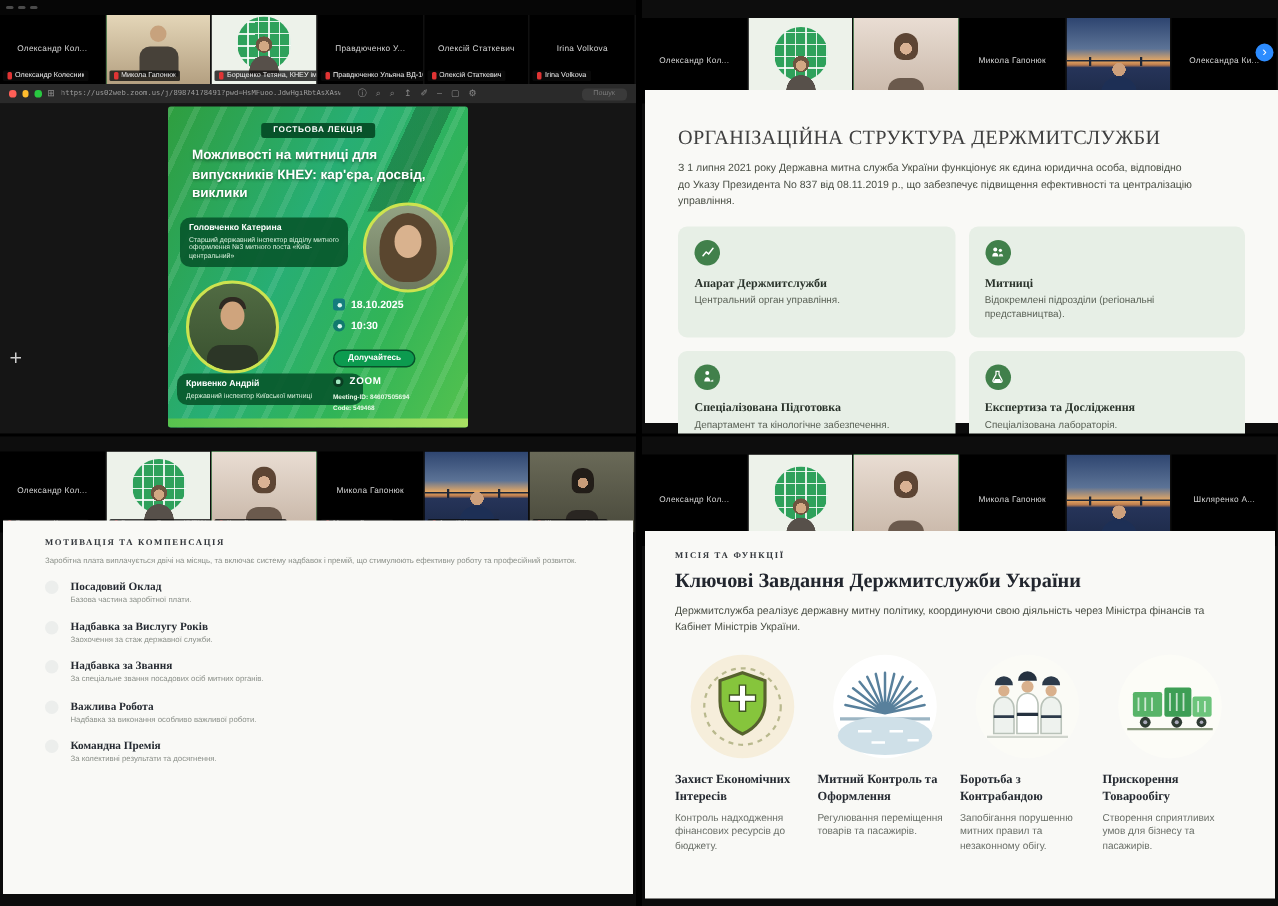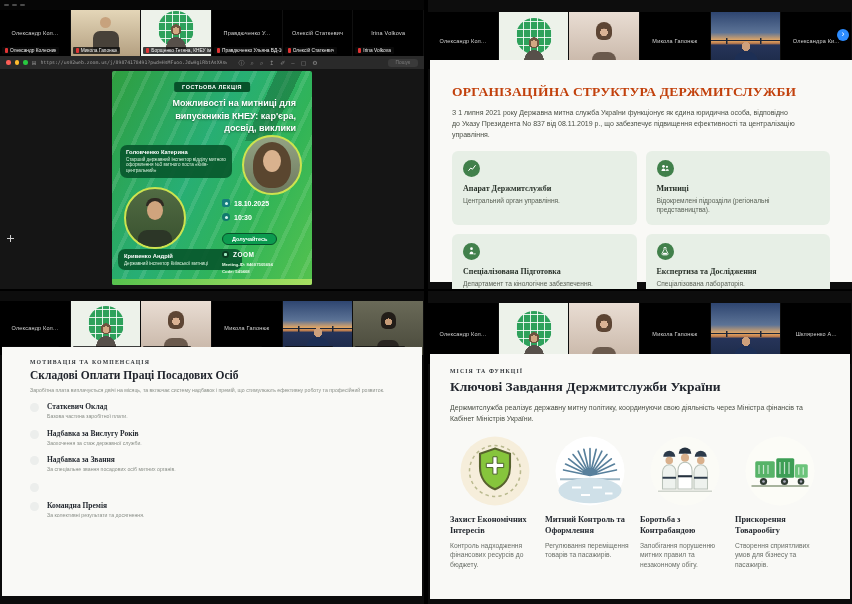--- a/index.html
+++ b/index.html
@@ -73,22 +73,22 @@
   .pluscur::before{left:3px;top:0;width:1px;height:7px;}
   .pluscur::after{left:0;top:3px;width:7px;height:1px;}
   .poster{position:absolute;left:50%;top:2px;transform:translateX(-50%);width:200px;height:214px;border-radius:2px;overflow:hidden;
     background:linear-gradient(118deg,#2f9e3f 0%,#27ae74 42%,#31b457 70%,#55c24e 100%);}
   .poster::before{content:'';position:absolute;inset:0;
     background:repeating-linear-gradient(115deg,rgba(255,255,255,.10) 0 4px,rgba(255,255,255,0) 4px 16px);}
   .poster::after{content:'';position:absolute;right:-30px;top:-20px;width:120px;height:90px;
     background:linear-gradient(115deg,transparent 40%,rgba(10,70,35,.35) 40% 55%,transparent 55%);}
   .pbadge{position:absolute;left:50%;top:11px;transform:translateX(-50%);background:#07522a;color:#fff;
     font-size:5.5px;font-weight:bold;letter-spacing:.5px;padding:2px 8px;border-radius:2px;z-index:2;}
-  .ptitle{position:absolute;left:0;right:0;top:26px;padding:0 16px;text-align:right;color:#fff;
-    font-size:9px;font-weight:bold;line-height:1.4;text-shadow:0 1px 2px rgba(0,40,15,.55);z-index:2;margin-left:40px;}
+  .ptitle{position:absolute;left:0;right:0;top:26px;padding:0 16px;text-align:left;color:#fff;
+    font-size:9px;font-weight:bold;line-height:1.4;text-shadow:0 1px 2px rgba(0,40,15,.55);z-index:2;}
   .sbox{position:absolute;background:rgba(8,88,44,.92);border-radius:7px;padding:4px 6px;color:#fff;z-index:2;}
   .sbox .sn{font-size:5.8px;font-weight:bold;margin-bottom:1.5px;}
   .sbox .sr{font-size:4.6px;line-height:1.3;color:#d9f2dd;}
   #s1box{left:8px;top:74px;width:100px;}
   #s2box{left:6px;top:178px;width:112px;}
   .photo{position:absolute;border-radius:50%;border:2px solid #cde34f;overflow:hidden;z-index:2;}
   #photo1{right:10px;top:64px;width:56px;height:56px;background:linear-gradient(#93a383,#6e7a5f);}
   #photo1 .hair{position:absolute;left:9px;top:5px;width:38px;height:46px;border-radius:50% 50% 42% 42%;background:#5a462f;}
   #photo1 .face{position:absolute;left:19px;top:13px;width:18px;height:22px;border-radius:50%;background:#d9b28e;}
   #photo2{left:12px;top:116px;width:58px;height:58px;background:linear-gradient(#516b43,#39512f);}
@@ -108,21 +108,21 @@
   .zic::after{content:'';position:absolute;left:2px;top:2px;width:3px;height:3px;border-radius:1px;background:#9fe8c0;}
   .ztxt{color:#fff;font-size:6.5px;font-weight:bold;letter-spacing:.5px;}
   .meet{color:#eafae8;font-size:4.3px;font-weight:bold;margin-bottom:2px;}
   .pbottom{position:absolute;left:0;right:0;bottom:0;height:6px;background:linear-gradient(90deg,#57c24e,#a8e063);z-index:2;}
 
   
   .slide{position:absolute;background:#f9f9f6;color:#20242b;}
   .serif{font-family:"Liberation Serif","DejaVu Serif",serif;}
   #q2 .strip{height:57px;padding-top:12px;background:#0d0d0d;}
   #q2 .slide{left:2px;right:0;top:60px;bottom:7px;padding:24px 22px 0 22px;}
-  .s2-title{font-size:13.5px;font-weight:bold;letter-spacing:.2px;color:#c2410c;}
+  .s2-title{font-size:13.5px;font-weight:normal;letter-spacing:.2px;color:#404040;}
   .s2-intro{margin-top:8px;font-size:7px;line-height:1.55;color:#4a4f45;max-width:345px;}
   .cards{margin-top:10px;display:grid;grid-template-columns:1fr 1fr;gap:9px;}
   .card{background:#e7efe6;border-radius:6px;padding:9px 11px;min-height:56px;}
   .cicon{width:17px;height:17px;border-radius:50%;background:#41804b;display:flex;align-items:center;justify-content:center;}
   .cicon svg{width:10px;height:10px;}
   .ctitle{margin-top:7px;font-size:8px;font-weight:bold;color:#2a332b;}
   .cdesc{margin-top:3px;font-size:6.6px;line-height:1.45;color:#5a6156;max-width:150px;}
 
   #q3 .strip{height:54px;padding-top:10px;background:#0d0d0d;}
   #q3 .slide{left:2px;right:2px;top:56px;bottom:8px;padding:12px 20px 0 28px;}
@@ -396,46 +396,49 @@
       <div class="tile">
         <div class="vid t-womandark"></div>
         <div class="plabel">
           <span class="mic"></span>
           <span class="nm">Шкляренко Аліна</span>
         </div>
       </div>
     </div>
   <div class="slide">
     <div class="eyebrow serif">МОТИВАЦІЯ ТА КОМПЕНСАЦІЯ</div>
-    <div class="s3-title serif">Складові Оплати Праці Посадових Осіб</div>
     <div class="s3-intro">Заробітна плата виплачується двічі на місяць, та включає систему надбавок і премій, що стимулюють ефективну роботу та професійний розвиток.</div>
     <div class="items" id="items-q3">
         <div class="item">
           <div class="bullet"></div>
           <div>
-            <div class="ititle serif">Статкевич Оклад</div>
+            <div class="ititle serif">Посадовий Оклад</div>
             <div class="idesc">Базова частина заробітної плати.</div>
           </div>
         </div>
         <div class="item">
           <div class="bullet"></div>
           <div>
             <div class="ititle serif">Надбавка за Вислугу Років</div>
             <div class="idesc">Заохочення за стаж державної служби.</div>
           </div>
         </div>
         <div class="item">
           <div class="bullet"></div>
           <div>
             <div class="ititle serif">Надбавка за Звання</div>
             <div class="idesc">За спеціальне звання посадових осіб митних органів.</div>
           </div>
         </div>
         <div class="item">
           <div class="bullet"></div>
+          <div>
+            <div class="ititle serif">Важлива Робота</div>
+            <div class="idesc">Надбавка за виконання особливо важливої роботи.</div>
+          </div>
         </div>
         <div class="item">
           <div class="bullet"></div>
           <div>
             <div class="ititle serif">Командна Премія</div>
             <div class="idesc">За колективні результати та досягнення.</div>
           </div>
         </div>
       </div>
   </div>

